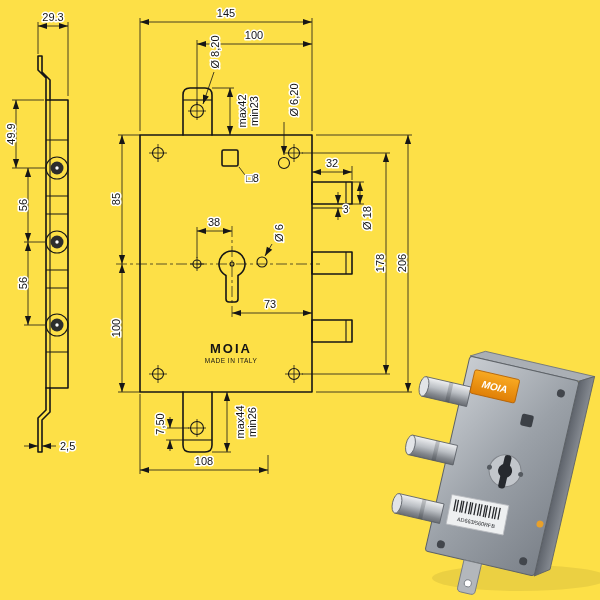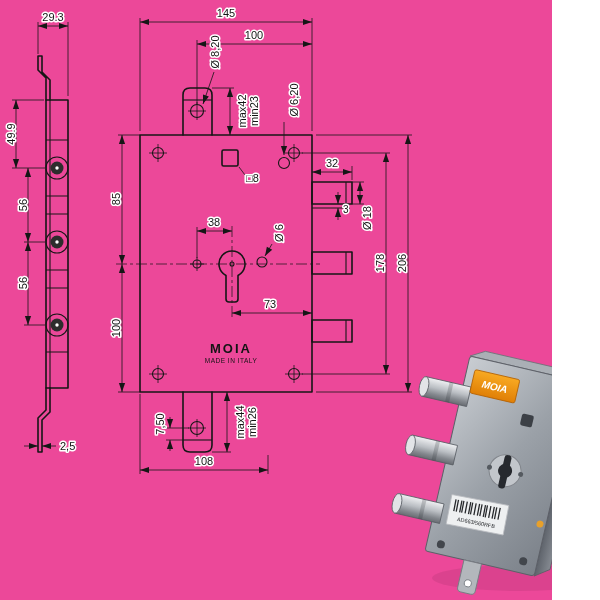--- a/index.html
+++ b/index.html
@@ -1,16 +1,16 @@
 <!DOCTYPE html>
 <html><head>
 <meta charset="utf-8">
 <style>
   html,body{margin:0;padding:0;background:#ffffff;}
-  .stage{position:relative;width:552px;height:600px;background:#ec4899;overflow:hidden;
+  .stage{position:relative;width:600px;height:600px;background:#fde047;overflow:hidden;
          font-family:"Liberation Sans",sans-serif;text-align:center;}
   svg{position:absolute;left:0;top:0;}
   .ol{fill:none;stroke:#161616;stroke-width:1.6;stroke-linejoin:round;stroke-linecap:round;}
   .tl{fill:none;stroke:#161616;stroke-width:1.1;}
   .dim{fill:none;stroke:#161616;stroke-width:0.8;}
   .cl{fill:none;stroke:#161616;stroke-width:0.7;stroke-dasharray:11 3 3 3;}
   .dt{font-family:"Liberation Sans",sans-serif;font-size:11px;fill:#141414;
       paint-order:stroke;stroke:#ffffff;stroke-width:3px;stroke-linejoin:round;}
   .dts{font-size:10px;}
   .brand{font-family:"Liberation Sans",sans-serif;font-size:13px;font-weight:bold;

